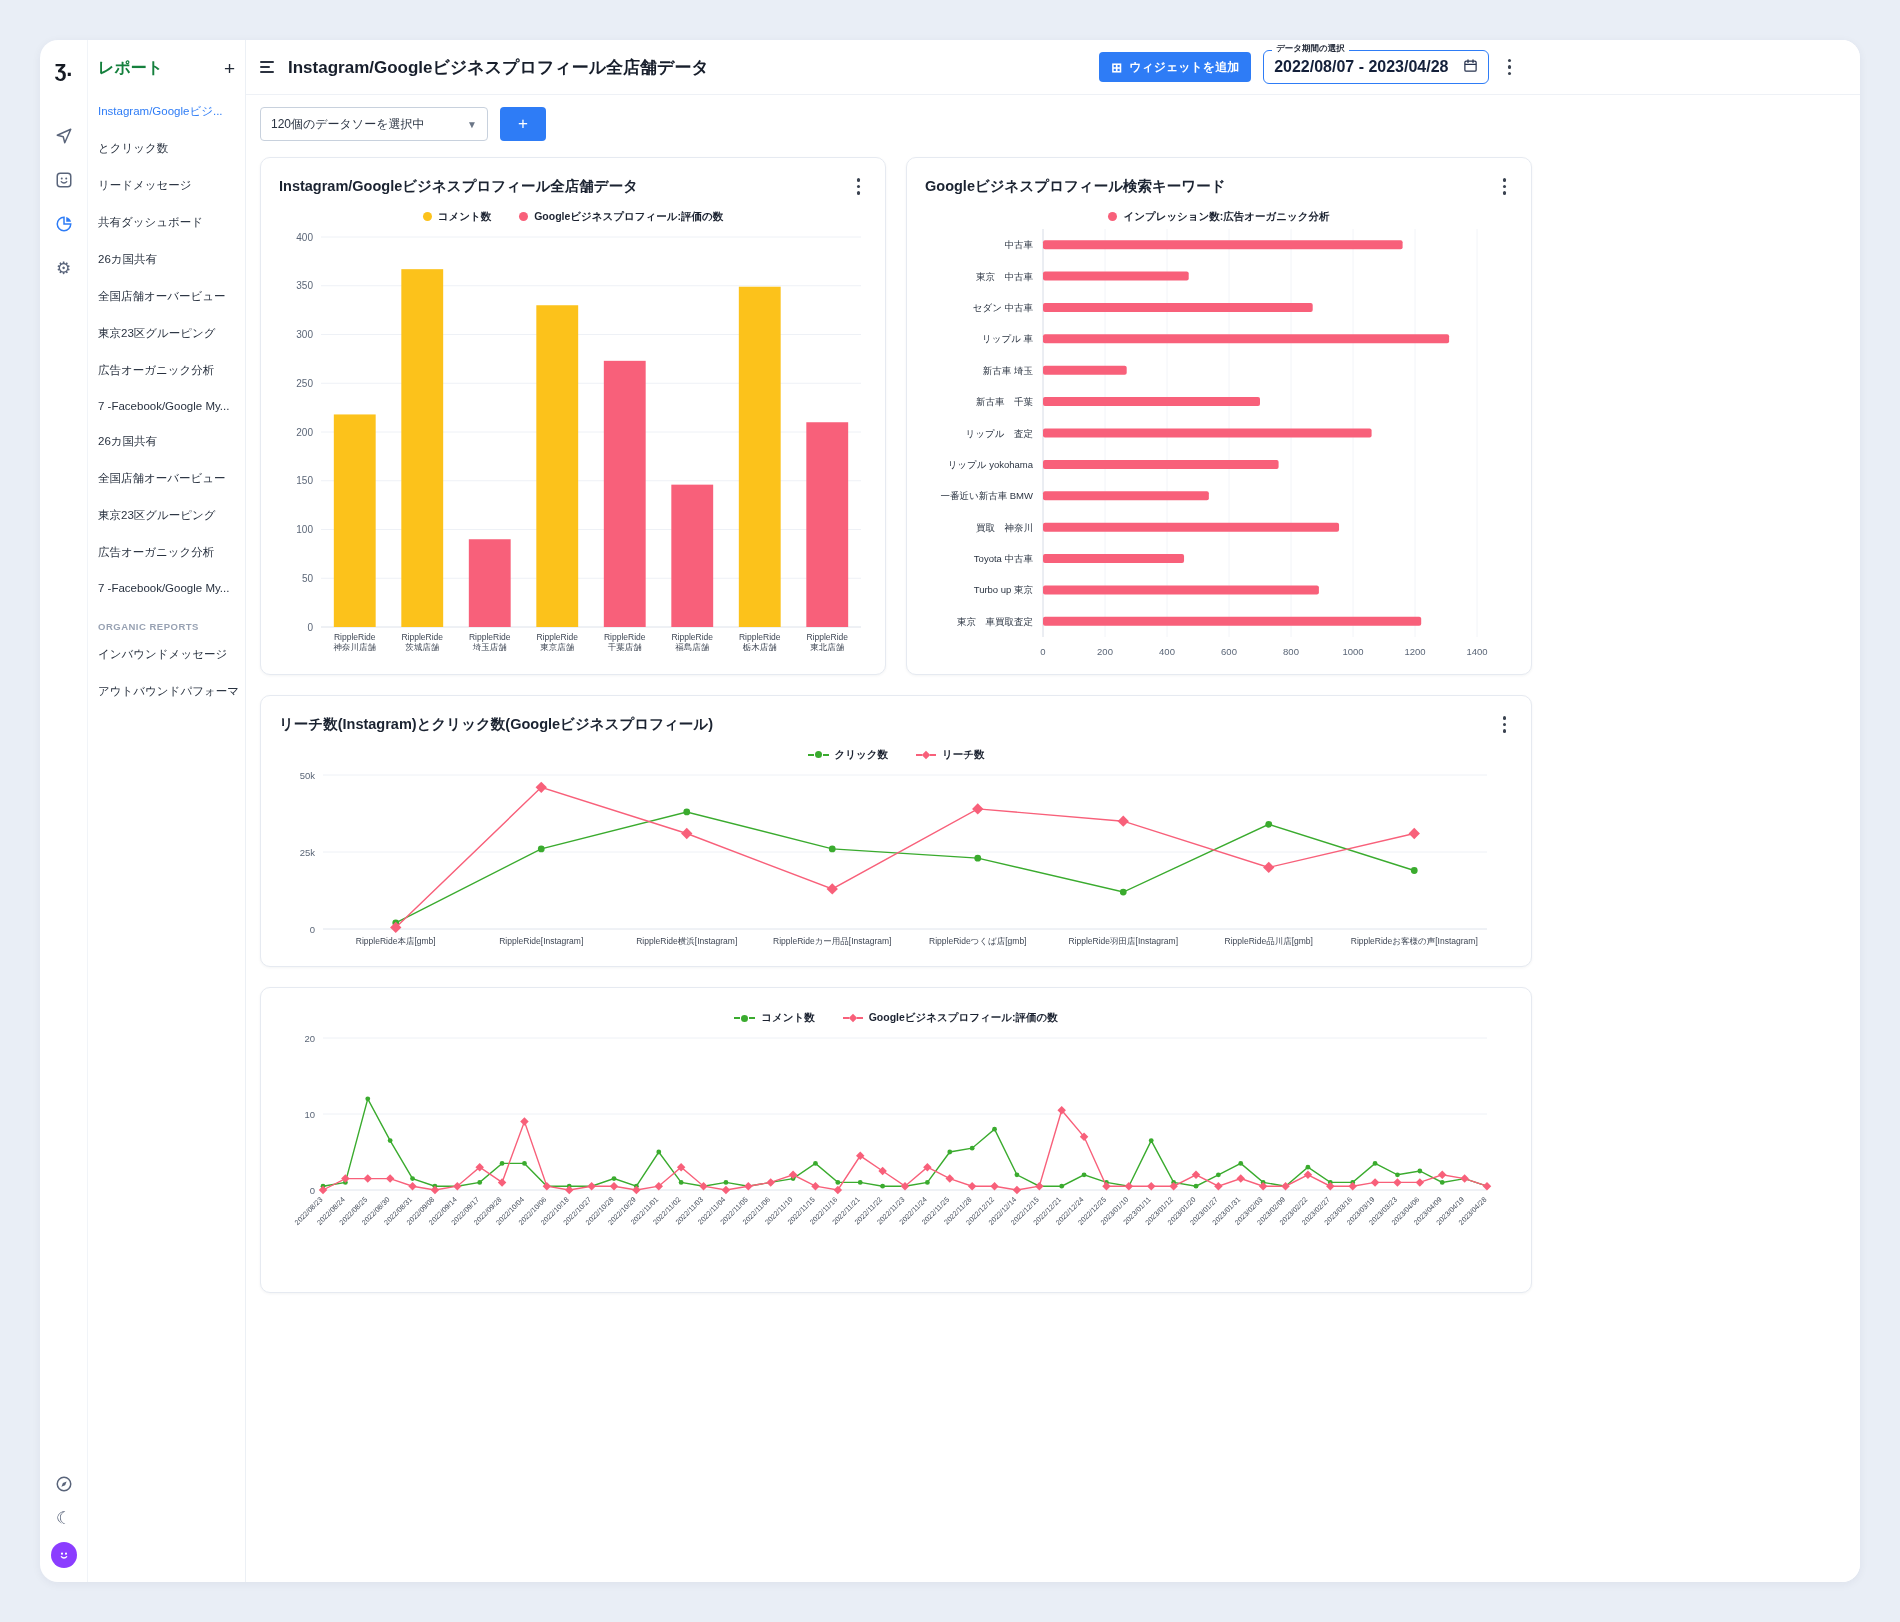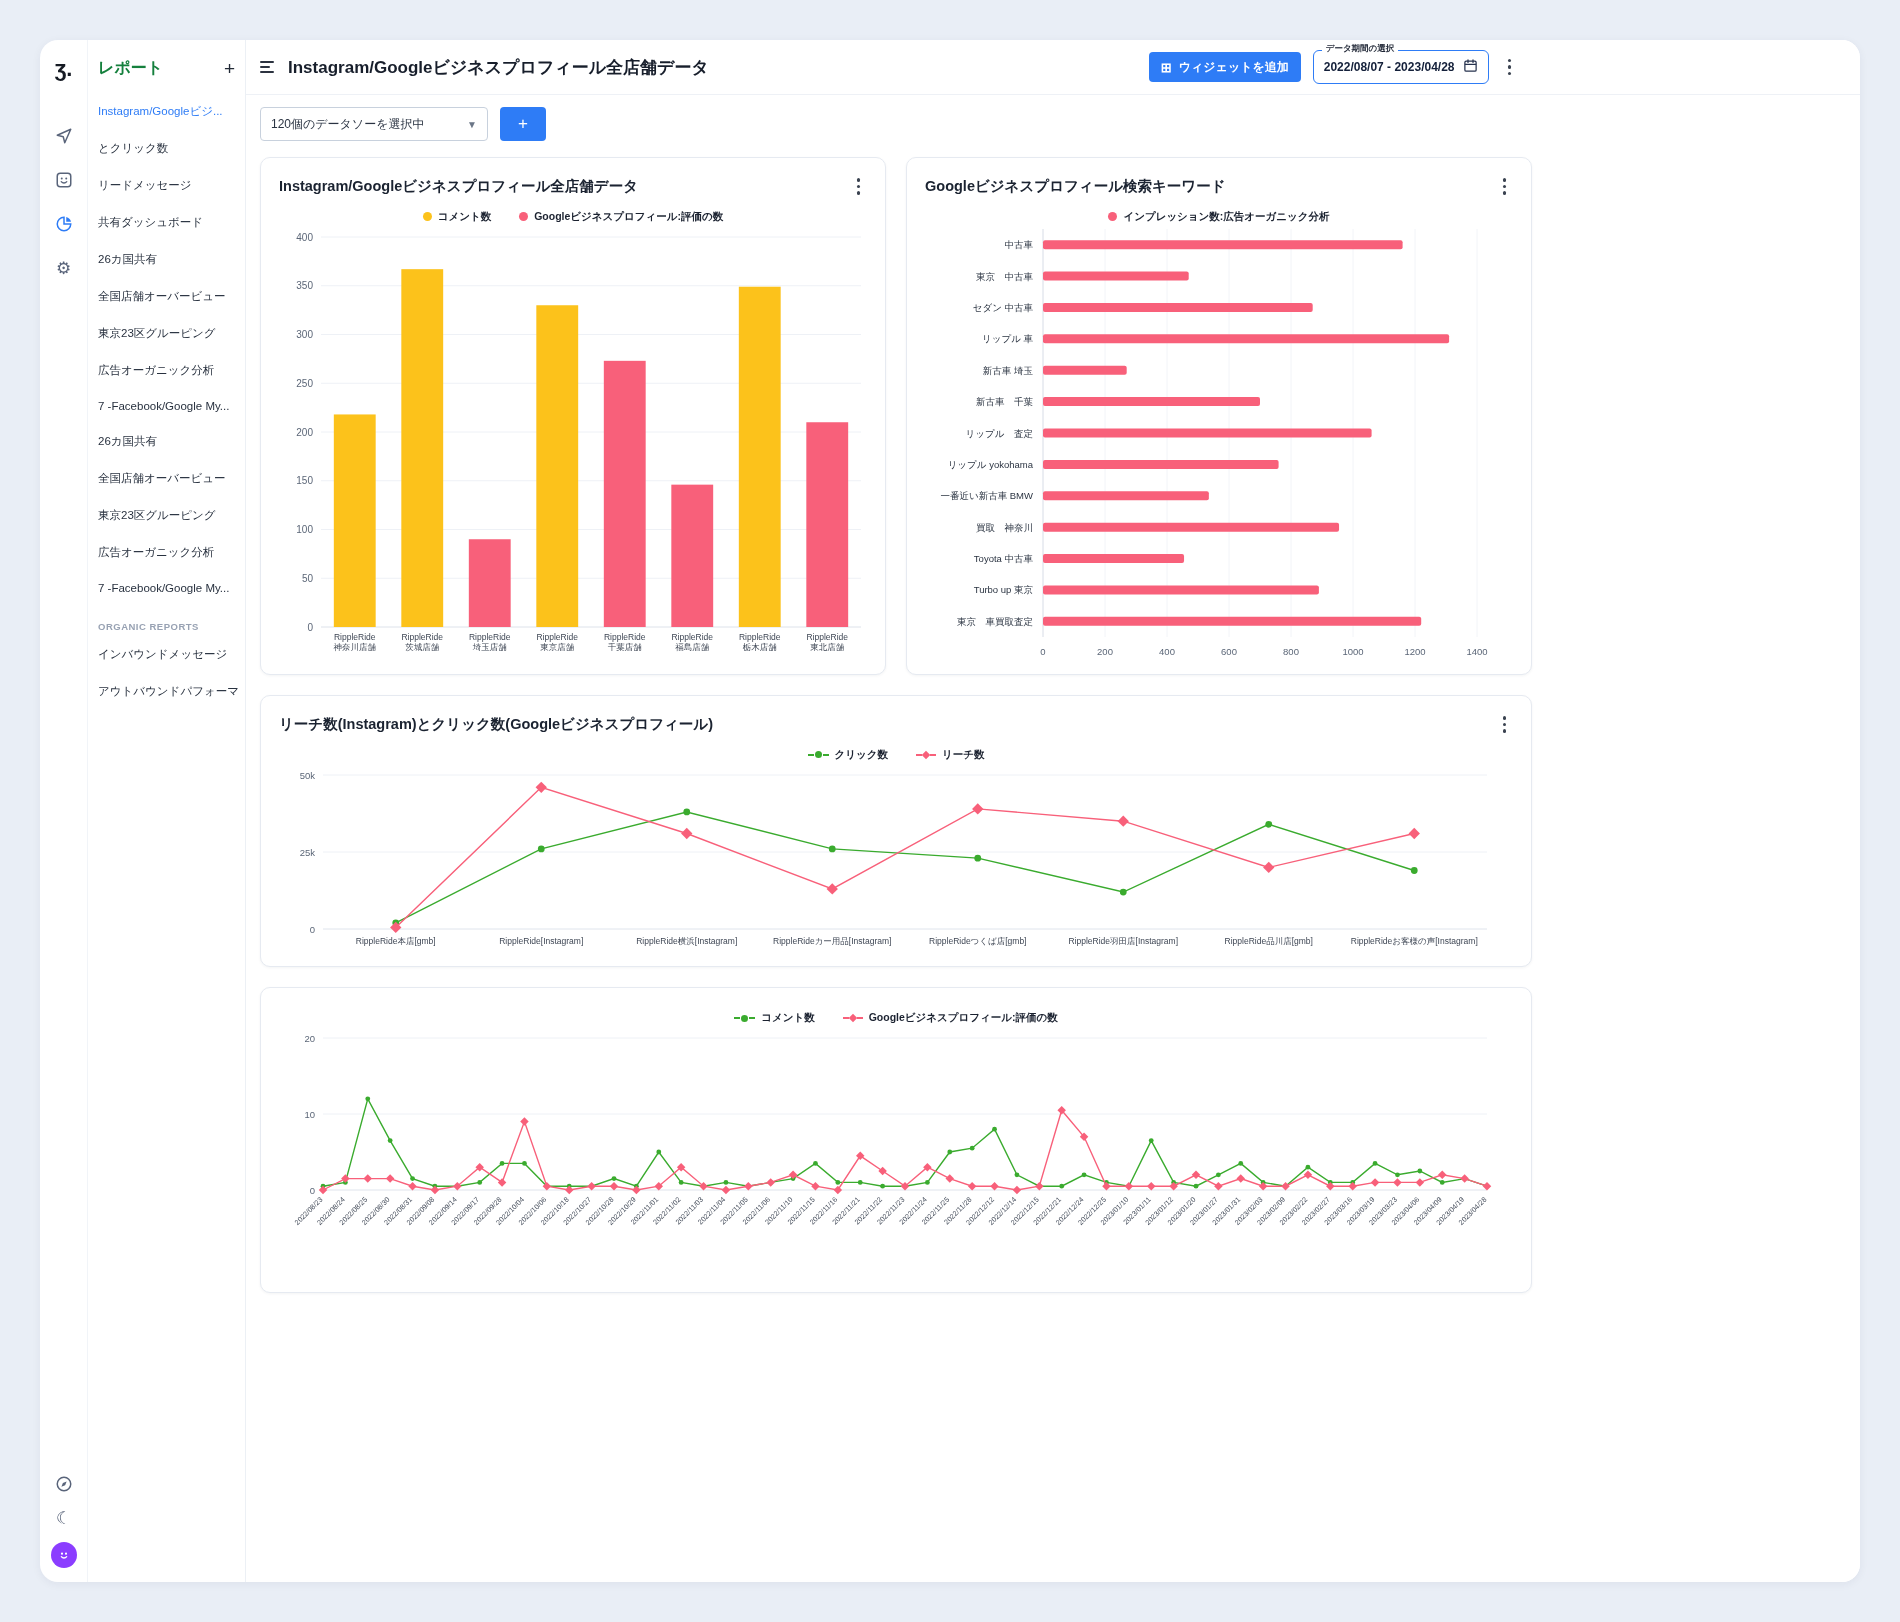--- a/index.html
+++ b/index.html
@@ -28,23 +28,23 @@
   .mrow{width:1272px;padding-left:14px}
   .main-head{border-bottom:1px solid #eef1f6}
   .head-inner{display:flex;align-items:center;height:54px}
   .menu-ic{display:flex;flex-direction:column;gap:3px;margin-right:14px;cursor:pointer}
   .menu-ic i{display:block;width:14px;height:2px;background:#2c3340;border-radius:1px}
   .menu-ic i:nth-child(2){width:10px}
   .page-title{font-size:17px;font-weight:700;color:#171e2b}
   .head-right{margin-left:auto;display:flex;align-items:center;gap:12px}
   .btn-primary{display:inline-flex;align-items:center;gap:7px;background:#2e7cf6;color:#fff;border:none;border-radius:4px;height:30px;padding:0 12px;font-size:12px;font-weight:600;cursor:pointer}
   .btn-primary .gly{font-size:13px;line-height:1}
-  .datebox{position:relative;border:1.5px solid #2e7cf6;border-radius:6px;height:34px;display:flex;align-items:center;gap:8px;padding:8px 10px;cursor:pointer;background:#fff}
+  .datebox{position:relative;border:1.5px solid #2e7cf6;border-radius:6px;height:34px;display:flex;align-items:center;gap:14px;padding:8px 10px;cursor:pointer;background:#fff}
   .datebox .dlabel{position:absolute;top:-8px;left:8px;background:#fff;padding:0 4px;font-size:8.5px;color:#1d2433;font-weight:600}
-  .datebox .dval{font-size:12px;color:#14203a;font-weight:600}
+  .datebox .dval{font-size:16px;color:#14203a;font-weight:600}
   .kebab{display:flex;flex-direction:column;gap:3px;padding:6px 7px;background:none;border:none;cursor:pointer}
   .kebab i{display:block;width:3.5px;height:3.5px;border-radius:50%;background:#3a4250}
   
   .filter{display:flex;align-items:center;gap:12px;padding:12px 0 14px 14px;width:1272px}
   .select{width:228px;height:34px;border:1px solid #c8d1dd;border-radius:4px;display:flex;align-items:center;justify-content:space-between;padding:0 10px;cursor:pointer;background:#fff}
   .select .sval{font-size:12px;color:#2a3342}
   .select .chev{font-size:10px;color:#6b7687}
   .btn-sq{width:46px;height:34px;background:#2e7cf6;color:#fff;border:none;border-radius:4px;font-size:17px;cursor:pointer}
   
   .content{padding:2px 0 0 14px;width:1286px}

